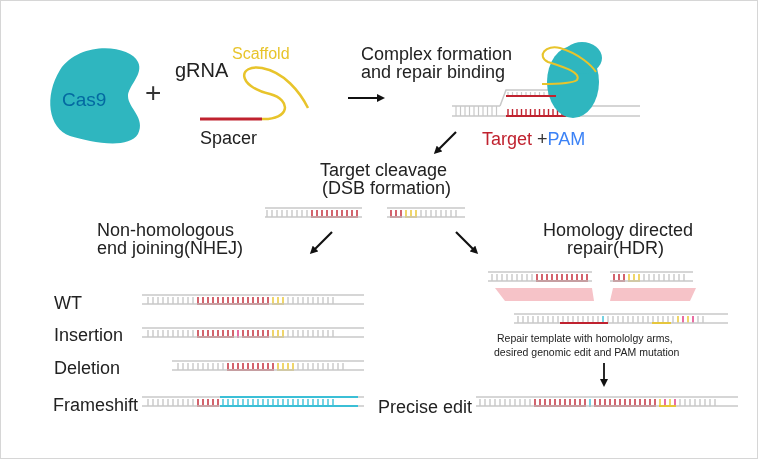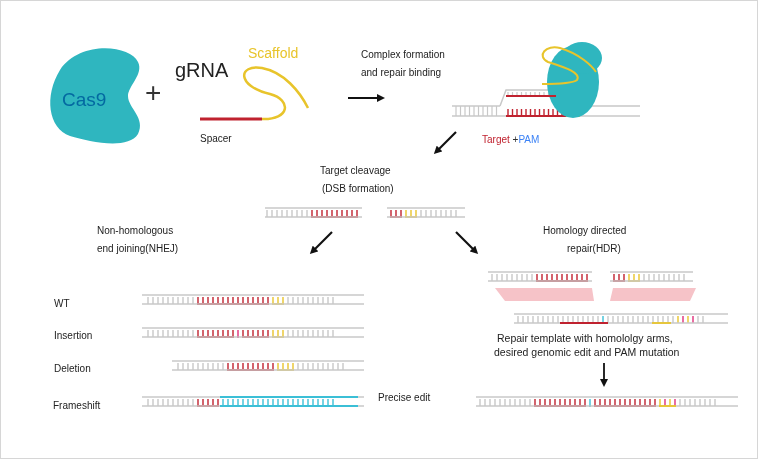--- a/index.html
+++ b/index.html
@@ -1,19 +1,19 @@
 <!DOCTYPE html>
 <html><head>
 <meta charset="utf-8">
 <style>
   html,body{margin:0;padding:0;background:#fff;}
   body{width:758px;height:459px;position:relative;overflow:hidden;font-family:"Liberation Sans","DejaVu Sans",sans-serif;}
   .frame{position:absolute;left:0;top:0;width:756px;height:457px;border:1px solid #d6d6d6;}
   svg{position:absolute;left:0;top:0;}
-  .lbl{position:absolute;color:#222;font-size:10px;line-height:19px;white-space:nowrap;}
+  .lbl{position:absolute;color:#222;font-size:18px;line-height:19px;white-space:nowrap;}
   .c{text-align:center;}
   .small{font-size:10.5px;line-height:14px;}
 </style>
 </head>
 <body>
 
 <div class="frame"></div>
 
 <svg id="art" width="758" height="459" viewBox="0 0 758 459">
   <defs>
@@ -465,21 +465,21 @@
         <line x1="659" y1="406" x2="676" y2="406" stroke="#e8c42b" stroke-width="1.8"></line>
       </g>
     </g>
 
   <line x1="604" y1="363" x2="604" y2="384" stroke="#111" stroke-width="1.8" marker-end="url(#ah)"></line>
 </svg>
 
 <div class="lbl" style="left:62px;top:89px;font-size:19px;color:#0369a1;line-height:22px;">Cas9</div>
 <div class="lbl" style="left:145px;top:78px;font-size:28px;line-height:30px;color:#333;">+</div>
 <div class="lbl" style="left:175px;top:61px;font-size:20px;">gRNA</div>
-<div class="lbl" style="left:248px;top:44px;font-size:14px;color:#e8c42b;">Scaffold</div>
+<div class="lbl" style="left:232px;top:44px;font-size:16px;color:#e8c42b;">Scaffold</div>
 <div class="lbl" style="left:200px;top:129px;">Spacer</div>
 
 <div class="lbl" style="left:361px;top:45px;">Complex formation</div>
 <div class="lbl" style="left:361px;top:63px;">and repair binding</div>
 <div class="lbl" style="left:482px;top:130px;">
   <span style="color:#c0222f;">Target</span>
   <span style="color:#333;">+</span><span style="color:#3b82f6;">PAM</span>
 </div>
 
 <div class="lbl c" style="left:320px;top:161px;">Target cleavage</div>
@@ -490,13 +490,13 @@
 
 <div class="lbl" style="left:54px;top:294px;">WT</div>
 <div class="lbl" style="left:54px;top:326px;">Insertion</div>
 <div class="lbl" style="left:54px;top:359px;">Deletion</div>
 <div class="lbl" style="left:53px;top:396px;">Frameshift</div>
 
 <div class="lbl c" style="left:543px;top:221px;">Homology directed</div>
 <div class="lbl c" style="left:567px;top:239px;">repair(HDR)</div>
 <div class="lbl small c" style="left:497px;top:331px;">Repair template with homololgy arms,</div>
 <div class="lbl small c" style="left:494px;top:345px;">desired genomic edit and PAM mutation</div>
-<div class="lbl" style="left:378px;top:388px;">Precise edit</div>
+<div class="lbl" style="left:378px;top:398px;">Precise edit</div>
 
 </body></html>

